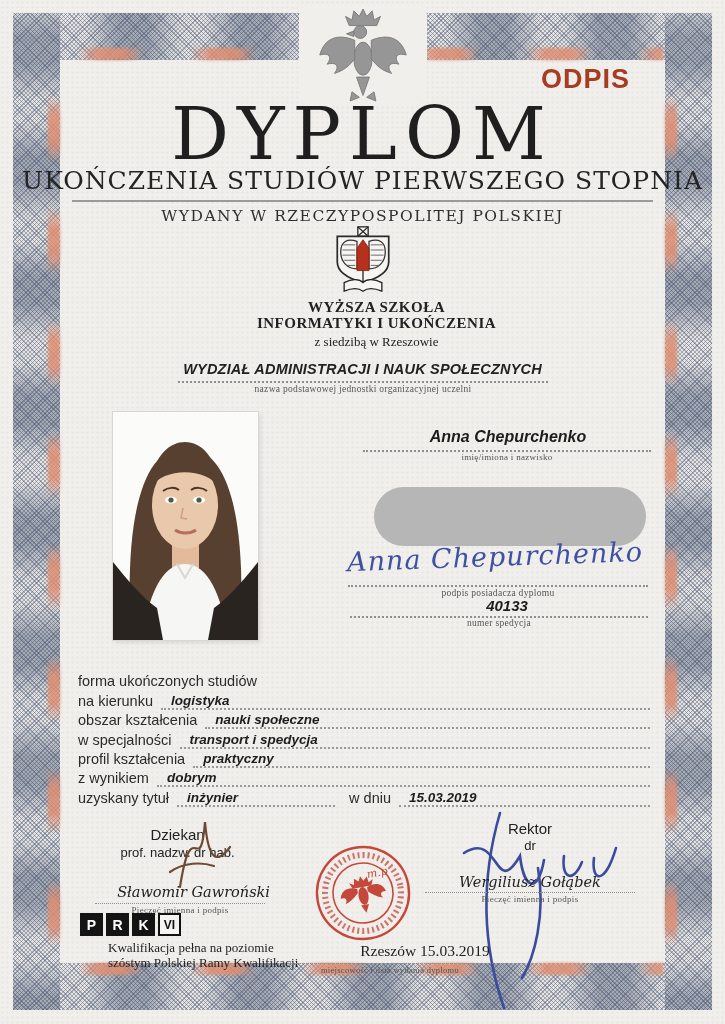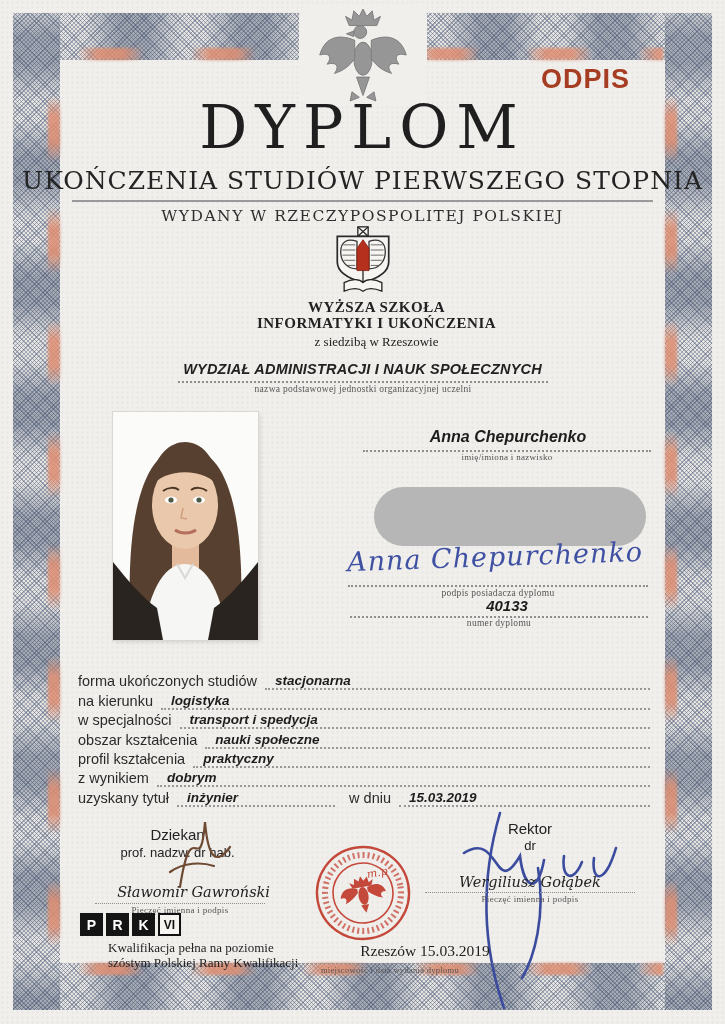--- a/index.html
+++ b/index.html
@@ -40,21 +40,21 @@
   
   .abs{position:absolute;z-index:4;}
   .ctr{left:0;right:0;text-align:center;}
   .serif{font-family:"DejaVu Serif","Liberation Serif",serif;}
   .lserif{font-family:"Liberation Serif",serif;padding-left:28px;}
   .dotline{border-bottom:2px dotted #8f8f8f;height:0;}
   .cap{font-family:"Liberation Serif",serif;font-size:9.5px;color:#555;text-align:center;letter-spacing:.3px;}
   .val{font-style:italic;font-weight:bold;font-size:13.5px;color:#1d1d1d;}
   
   #odpis{left:541px;top:64px;font-size:27px;font-weight:bold;letter-spacing:1px;color:#a63d22;}
-  #title{top:92px;font-size:60px;letter-spacing:8px;color:#1f1f1f;}
+  #title{top:92px;font-size:72px;letter-spacing:8px;color:#1f1f1f;}
   #subtitle{top:166px;font-size:25px;letter-spacing:1px;color:#242424;}
   #rule1{left:72px;width:581px;top:200px;height:2px;background:#9a9a9a;}
   #issuedline{top:207px;font-size:15.5px;letter-spacing:1.5px;color:#2e2e2e;}
   #uni1{top:299px;font-size:15px;font-weight:bold;letter-spacing:.5px;}
   #uni2{top:315px;font-size:15px;font-weight:bold;letter-spacing:.5px;}
   #seat{top:334px;font-size:13px;}
   #faculty{top:361px;font-size:14.5px;font-weight:bold;font-style:italic;letter-spacing:.2px;}
   #facline{left:178px;width:370px;top:381px;}
   #faccap{left:178px;width:370px;top:384px;}
   #photo{left:113px;top:412px;width:145px;height:228px;background:#fbfbfa;
@@ -183,38 +183,37 @@
   <div class="abs cap" id="namecap">imię/imiona i nazwisko</div>
 
   <div class="abs" id="redacted"></div>
 
   <div class="abs" id="holder-sig">Anna Chepurchenko</div>
   <div class="abs dotline" id="sigline"></div>
   <div class="abs cap" id="sigcap">podpis posiadacza dyplomu</div>
 
   <div class="abs val" id="dnum" style="font-size:15px;">40133</div>
   <div class="abs dotline" id="dnumline"></div>
-  <div class="abs cap" id="dnumcap">numer dyplomu</div>
+  <div class="abs cap" id="dnumcap">numer spedycja</div>
 
   <div class="abs" id="fields">
     <div class="frow">
       <span class="flabel">forma ukończonych studiów</span>
-      <span class="fline"><span class="val">stacjonarna</span></span>
     </div>
     <div class="frow">
       <span class="flabel">na kierunku</span>
       <span class="fline"><span class="val">logistyka</span></span>
     </div>
     <div class="frow">
+      <span class="flabel">obszar kształcenia</span>
+      <span class="fline"><span class="val">nauki społeczne</span></span>
+    </div>
+    <div class="frow">
       <span class="flabel">w specjalności</span>
       <span class="fline"><span class="val">transport i spedycja</span></span>
-    </div>
-    <div class="frow">
-      <span class="flabel">obszar kształcenia</span>
-      <span class="fline"><span class="val">nauki społeczne</span></span>
     </div>
     <div class="frow">
       <span class="flabel">profil kształcenia</span>
       <span class="fline"><span class="val">praktyczny</span></span>
     </div>
     <div class="frow">
       <span class="flabel">z wynikiem</span>
       <span class="fline"><span class="val">dobrym</span></span>
     </div>
     <div class="frow">

